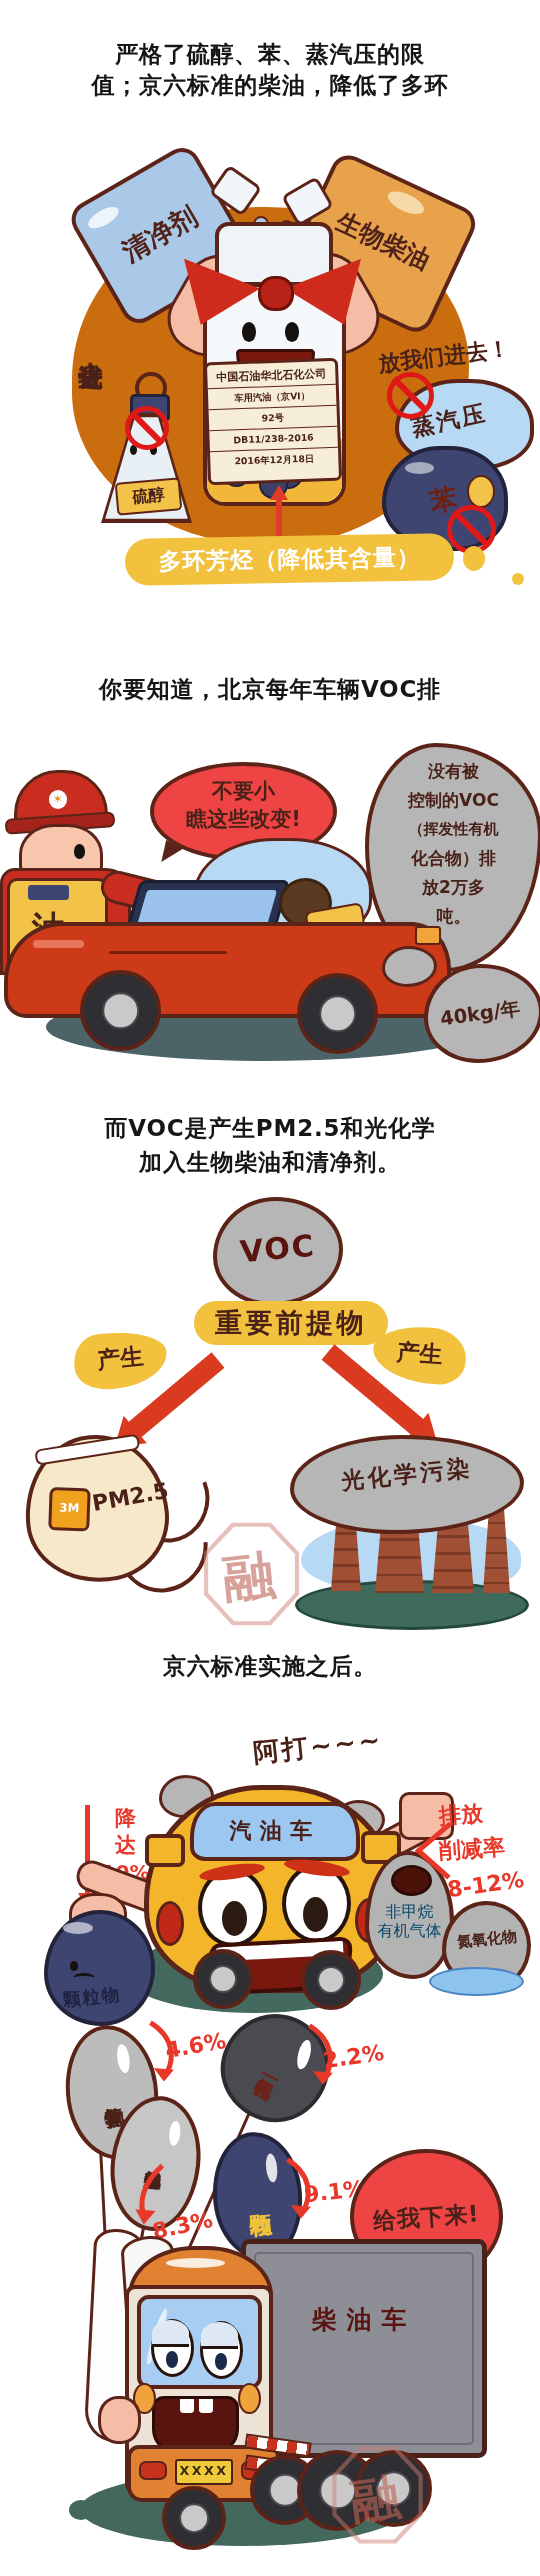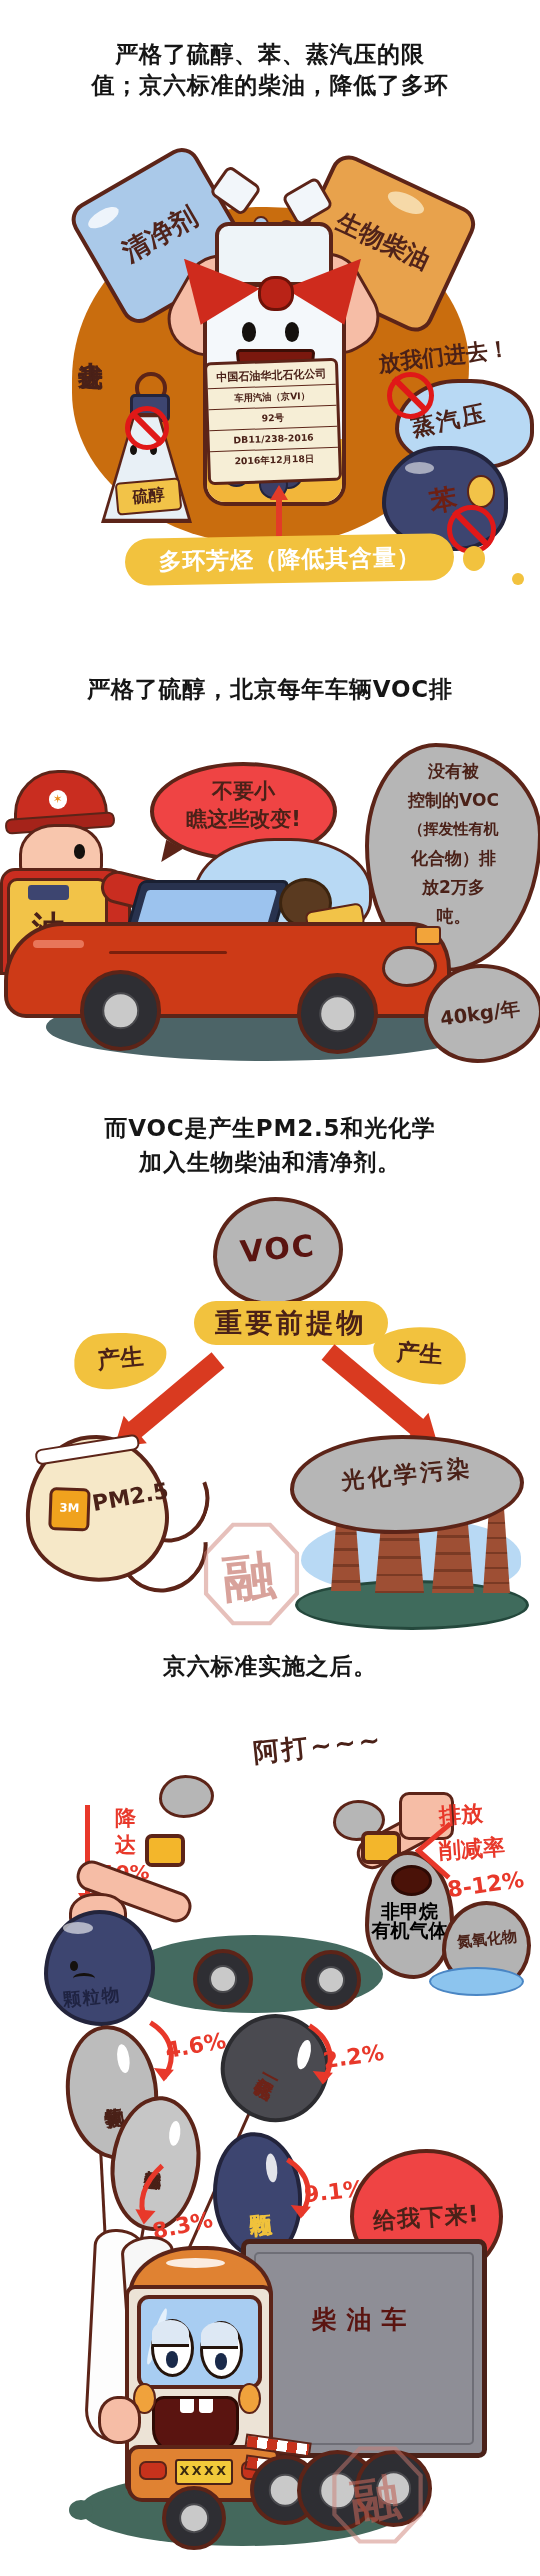--- a/index.html
+++ b/index.html
@@ -139,21 +139,21 @@
              border-left:9.3px solid transparent;border-right:9.3px solid transparent;"></span>
     </div>
     <div class="abs" style="left:125px;top:409px;width:329px;height:47px;background:#f2c23e;border-radius:23.6px;transform:rotate(-1deg);text-align:center;">
       <span style="color:#fff;font-size:23px;font-weight:bold;line-height:47px;letter-spacing:0.8px;">多环芳烃（降低其含量）</span>
     </div>
     <span class="abs" style="left:463px;top:419px;width:22px;height:25px;background:#f2c23e;border-radius:50%;"></span>
     <span class="abs" style="left:512px;top:446px;width:11.8px;height:11.8px;background:#f2c23e;border-radius:50%;"></span>
   </div>
 
   <div class="abs para" style="top:672px;line-height:34px;">
-    <div>严格了硫醇，北京每年车辆VOC排</div>
+    <div>你要知道，北京每年车辆VOC排</div>
   </div>
 
   <div class="abs" style="left:0;top:743px;width:540px;height:338px;">
 
     <div class="abs cloud" style="left:365px;top:0;width:169px;height:221px;border-radius:40% 60% 55% 45%/45% 40% 60% 55%;text-align:center;">
       <div style="padding-top:10px;font-size:17px;line-height:29px;font-weight:bold;color:#4a2118;">
         <div>没有被</div>
         <div>控制的VOC</div>
         <div style="font-size:15px;">（挥发性有机</div>
         <div>化合物）排</div>
@@ -318,33 +318,54 @@
     <div class="abs" style="left:399px;top:78px;width:49px;height:42px;background:#f6bda6;border:3.4px solid #5c2418;border-radius:10px;"></div>
 
     <div class="abs" style="left:44px;top:196px;width:103px;height:108px;background:#3d4570;border:4.2px solid #23243c;
                 border-radius:50% 50% 48% 52%/55% 50% 50% 45%;">
       <span class="glint" style="left:15px;top:8.4px;width:30px;height:11.8px;opacity:.6;"></span>
       <span class="abs" style="left:22px;top:47px;width:7.6px;height:10px;background:#15110e;border-radius:50%;"></span>
       <span class="abs" style="left:25px;top:59px;width:22px;height:8.4px;border-top:3.4px solid #15110e;border-radius:50%;"></span>
       <span class="abs" style="left:15px;top:71px;font-size:17.7px;font-weight:bold;color:#1f2342;transform:rotate(-6deg);letter-spacing:1.7px;">颗粒物</span>
     </div>
 
+    <div class="abs" style="left:144px;top:71px;width:245px;height:198px;background:#f3b62b;border:5px solid #5c2418;
+                border-radius:46% 46% 40% 40%/56% 56% 40% 40%;">
+      <div class="abs" style="left:41px;top:11.8px;width:162px;height:51px;background:#9cc7f0;border:4.2px solid #5c2418;
+                  border-radius:25px 25px 15px 15px/35px 35px 13.5px 13.5px;text-align:center;">
+        <span style="font-size:22px;font-weight:bold;color:#4a2118;line-height:49px;letter-spacing:8.4px;">汽油车</span>
+      </div>
+      <div class="abs" style="left:49px;top:78px;width:61px;height:71px;background:#fff;border:4.2px solid #24140c;border-radius:50%;">
+        <span class="abs" style="left:20px;top:29px;width:25px;height:35px;background:#2a1a12;border-radius:50%;"></span>
+        <span class="abs" style="left:-3.4px;top:-6.8px;width:66px;height:13.5px;background:#cf3018;border-radius:50%;transform:rotate(-8deg);"></span>
+      </div>
+      <div class="abs" style="left:133px;top:74px;width:61px;height:71px;background:#fff;border:4.2px solid #24140c;border-radius:50%;">
+        <span class="abs" style="left:17px;top:29px;width:25px;height:35px;background:#2a1a12;border-radius:50%;"></span>
+        <span class="abs" style="left:-1.7px;top:-6.8px;width:66px;height:13.5px;background:#cf3018;border-radius:50%;transform:rotate(8deg);"></span>
+      </div>
+      <div class="abs" style="left:61px;top:150px;width:135px;height:44px;background:#7a180e;border:4.2px solid #3c0e06;
+                  border-radius:13.5px 13.5px 47px 47px;transform:rotate(-3deg);overflow:hidden;">
+        <span class="abs" style="left:3.4px;top:0;width:127px;height:13.5px;background:#fff;"></span>
+      </div>
+      <span class="abs" style="left:6.8px;top:111px;width:22px;height:39px;background:#c02818;border:3.4px solid #5c2418;border-radius:50%;"></span>
+      <span class="abs" style="left:206px;top:108px;width:22px;height:39px;background:#c02818;border:3.4px solid #5c2418;border-radius:50%;"></span>
+    </div>
     <div class="abs" style="left:145px;top:120px;width:32px;height:25px;background:#f3b62b;border:4.2px solid #5c2418;border-radius:6.8px;"></div>
     <div class="abs" style="left:361px;top:117px;width:32px;height:25px;background:#f3b62b;border:4.2px solid #5c2418;border-radius:6.8px;"></div>
     <div class="abs wheel" style="left:193px;top:235px;width:52px;height:52px;">
         <span class="hub"></span>
       </div>
     <div class="abs wheel" style="left:301px;top:236px;width:52px;height:52px;">
         <span class="hub"></span>
       </div>
 
     <div class="abs" style="left:365px;top:137px;width:81px;height:120px;background:#b3b3b3;border:4.2px solid #5c2418;
                 border-radius:48% 52% 45% 55%/58% 55% 45% 42%;text-align:center;">
       <div class="abs" style="left:22px;top:10px;width:35px;height:25px;background:#4a1208;border:3.4px solid #2e0a04;border-radius:50%;"></div>
-      <div style="margin-top:47px;font-size:19px;font-weight:bold;color:#000000;line-height:19.4px;">
+      <div style="margin-top:47px;font-size:16px;font-weight:normal;color:#0c4a6e;line-height:19.4px;">
         <div>非甲烷</div>
         <div>有机气体</div>
       </div>
     </div>
     <div class="abs" style="left:442px;top:187px;width:81px;height:81px;background:#b3b3b3;border:4.2px solid #5c2418;
                 border-radius:50% 50% 45% 55%/55% 50% 50% 45%;text-align:center;">
       <span style="display:inline-block;margin-top:25px;font-size:15px;font-weight:bold;color:#4a2118;transform:rotate(-6deg);">氮氧化物</span>
     </div>
     <div class="abs" style="left:429px;top:253px;width:91px;height:25px;background:#8cc4ee;border:2.5px solid #4a86c4;border-radius:50%;"></div>
 

